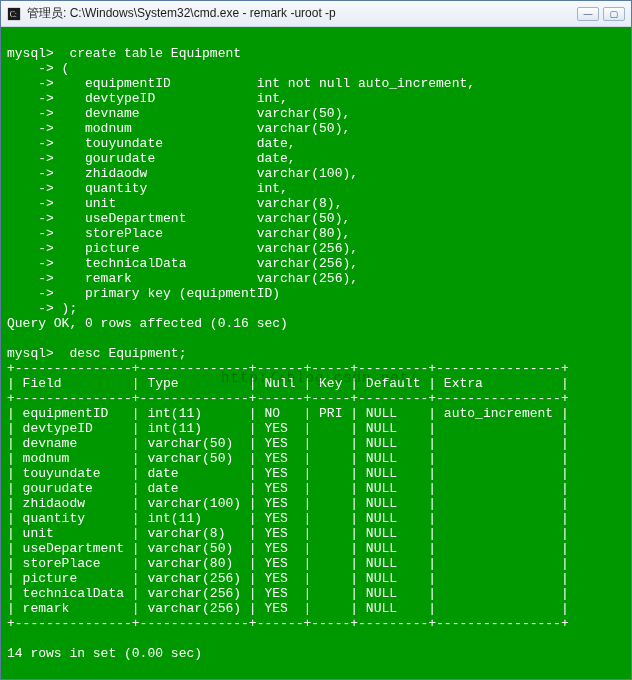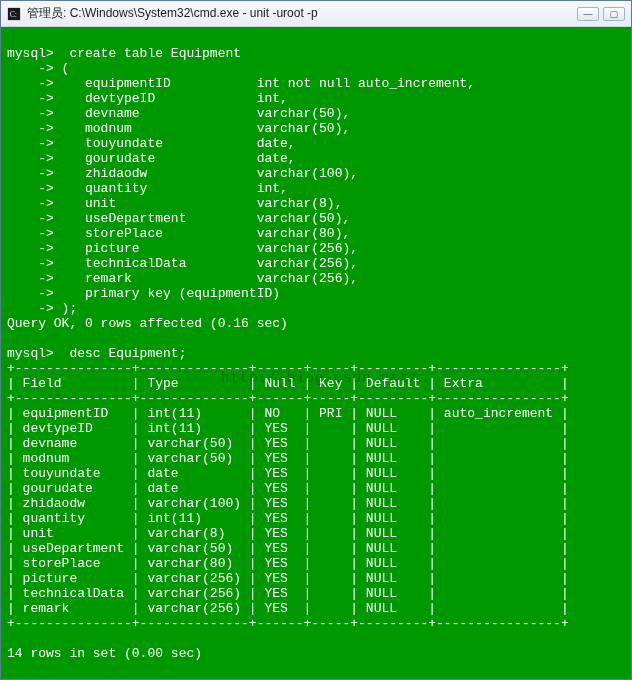--- a/index.html
+++ b/index.html
@@ -70,21 +70,21 @@
 <body>
 
 <div class="window">
   <div class="titlebar">
     <span class="icon">
       <svg viewBox="0 0 16 16" width="14" height="14">
           <rect x="1" y="1" width="14" height="14" fill="#1a1a1a"></rect>
           <text x="3" y="11" font-size="9" fill="#e6e6e6" font-family="Consolas">C:</text>
         </svg>
     </span>
-    <span class="title">管理员: C:\Windows\System32\cmd.exe - unit  -uroot -p</span>
+    <span class="title">管理员: C:\Windows\System32\cmd.exe - remark  -uroot -p</span>
     <div class="winbtns">
       <div class="winbtn">
           <span>—</span>
         </div>
       <div class="winbtn">
           <span>▢</span>
         </div>
     </div>
   </div>
 

